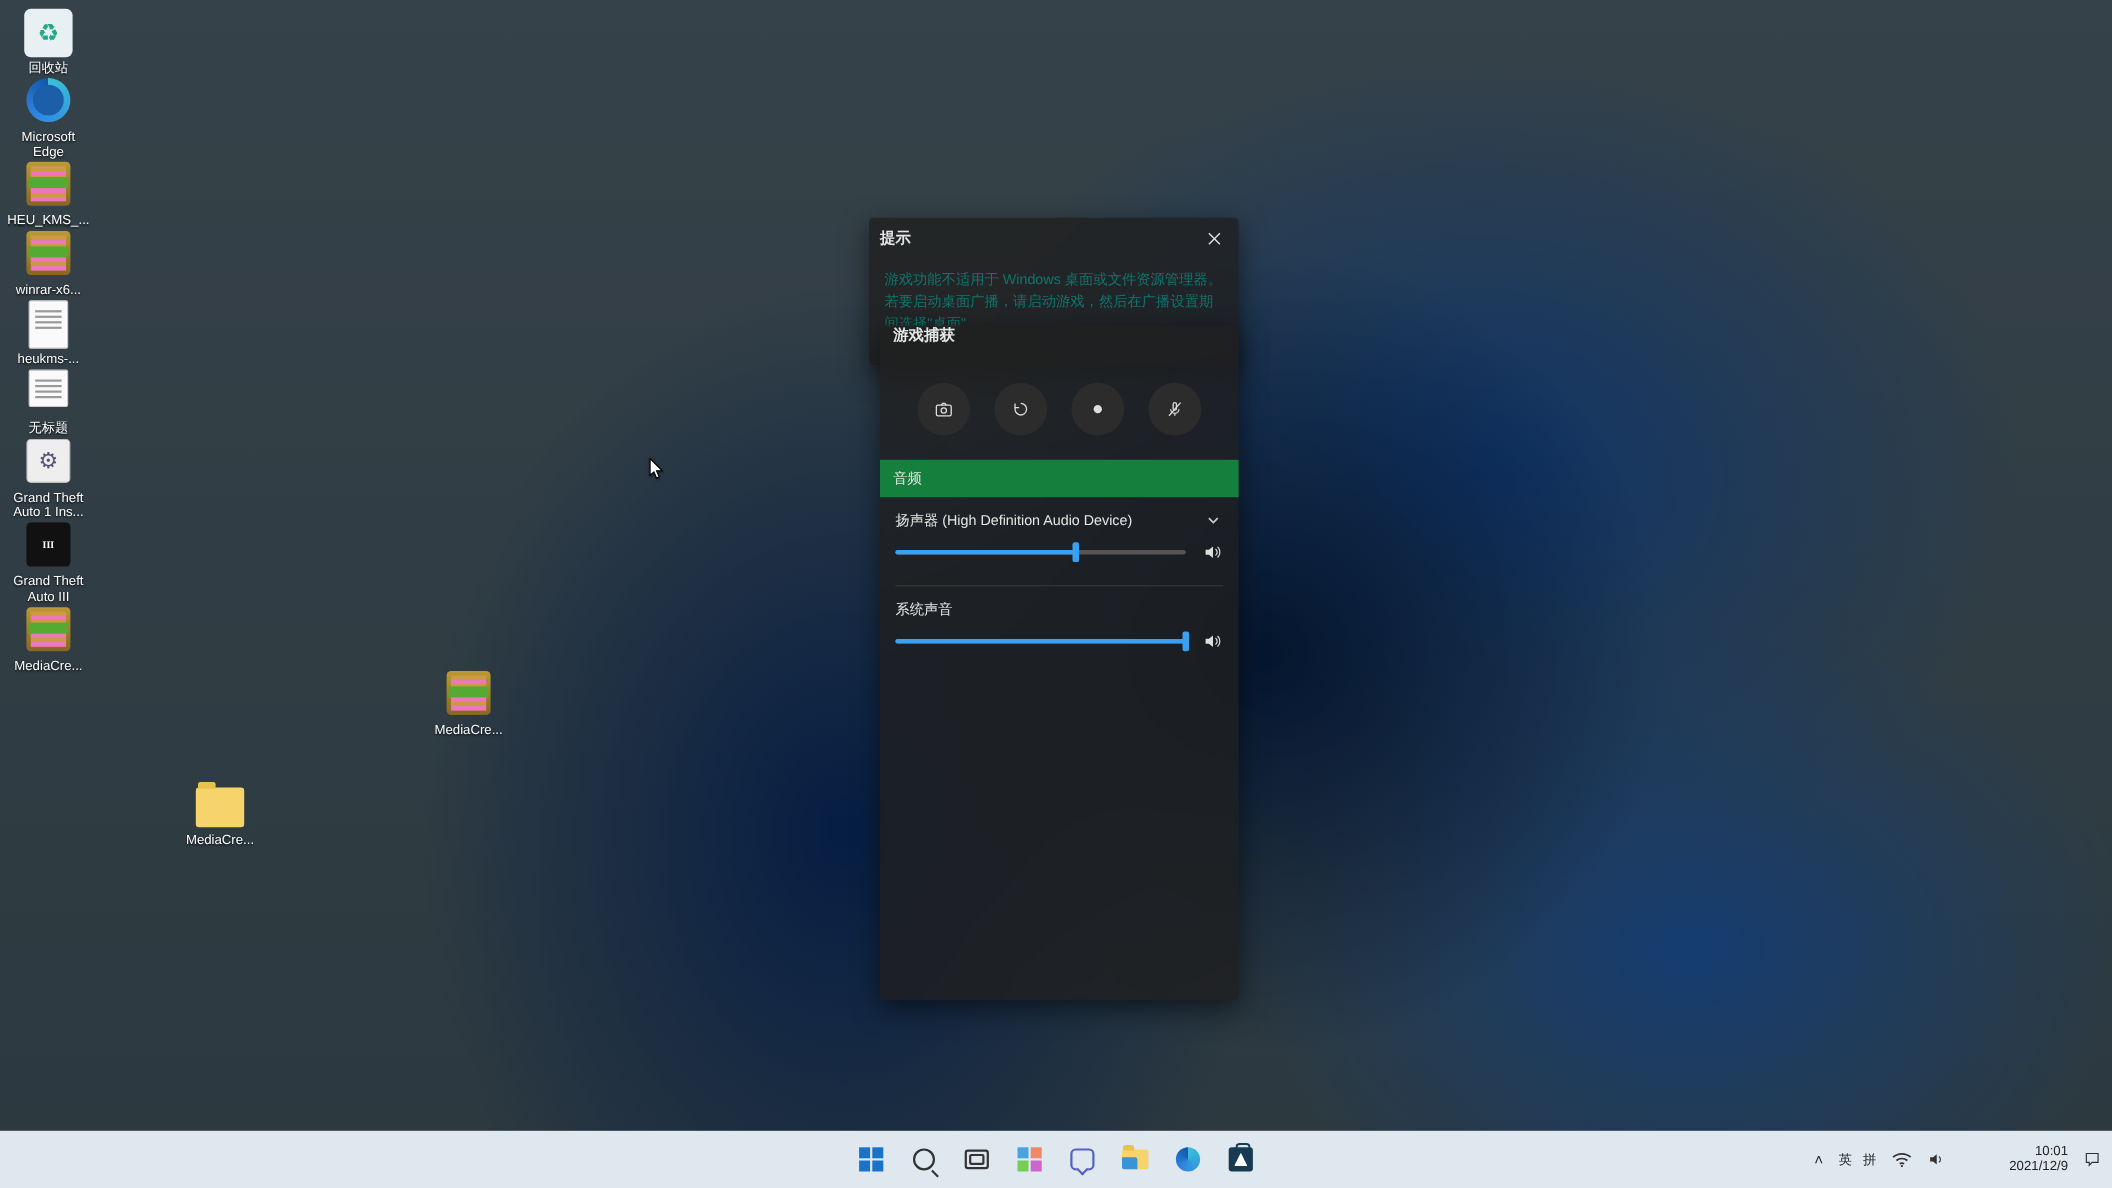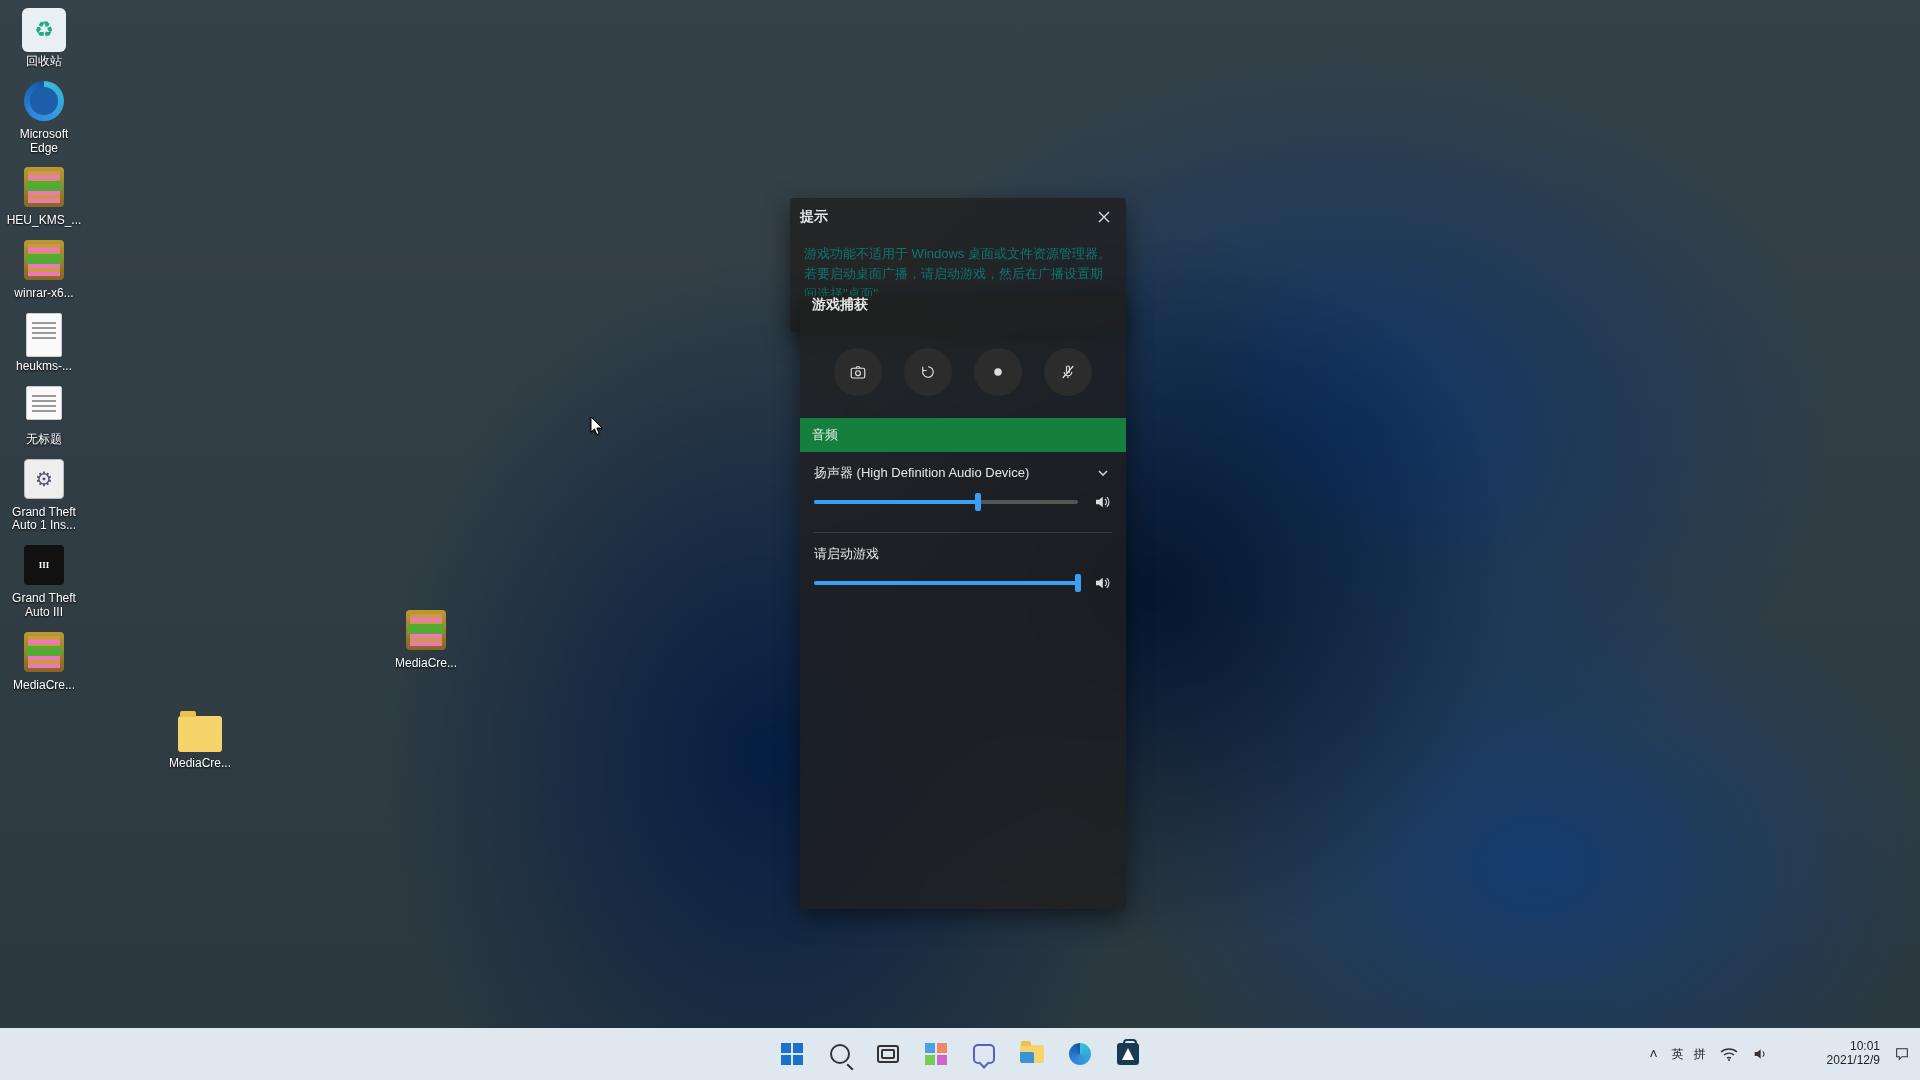--- a/index.html
+++ b/index.html
@@ -14,21 +14,21 @@
     radial-gradient(ellipse 700px 900px at 40% 70%, #0c3d8b 0%, transparent 55%),
     radial-gradient(ellipse 800px 600px at 80% 80%, #2b7de8 0%, transparent 50%),
     linear-gradient(#6f8896, #5a7482);
   filter: brightness(0.75);
 }
 
 
 .dim { position: absolute; inset: 0; background: rgba(0,0,0,0.35); }
 
 
-.icon-col { position: absolute; top: 8px; left: 6px; width: 76px; display: flex; flex-direction: column; gap: 12px; }
+.icon-col { position: absolute; top: 8px; left: 6px; width: 76px; display: flex; flex-direction: column; gap: 2px; }
 .icon-free { position: absolute; }
 .d-icon { width: 76px; display: flex; flex-direction: column; align-items: center; gap: 3px; cursor: default; }
 .d-icon .glyph { width: 44px; height: 44px; display: flex; align-items: flex-start; justify-content: center; font-family: Liberation Serif, serif; }
 .d-icon .lbl { color: #fff; font-size: 12px; text-align: center; line-height: 1.15; text-shadow: 0 1px 2px #000; max-width: 76px; overflow: hidden; }
 
 
 .recycle { background:#e8f0f3; border-radius:6px; position:relative; }
 .recycle::after{content:"♻";position:absolute;inset:0;display:flex;align-items:center;justify-content:center;font-size:22px;color:#2a8;}
 .edge-logo{width:40px;height:40px;border-radius:50%;background:conic-gradient(#39c1d7,#2f87e0 60%,#1158a8);position:relative;}
 .edge-logo::after{content:"";position:absolute;inset:6px;border-radius:50%;background:#1c5fa8;}
@@ -243,21 +243,21 @@
     <div class="spk">
       <svg width="18" height="18" viewBox="0 0 24 24">
           <path d="M4 9v6h4l5 4V5L8 9H4z" fill="#ddd"></path>
           <path d="M16 8a5 5 0 0 1 0 8M18.5 5.5a9 9 0 0 1 0 13" fill="none" stroke="#ddd" stroke-width="1.5"></path>
         </svg>
     </div>
   </div>
 
   <div class="divider"></div>
 
-  <div class="sys-lbl">请启动游戏</div>
+  <div class="sys-lbl">系统声音</div>
   <div class="slider-row">
     <div class="slider">
       <div class="fill" style="width:100%;"></div>
       <div class="thumb" style="left:100%;"></div>
     </div>
     <div class="spk">
       <svg width="18" height="18" viewBox="0 0 24 24">
           <path d="M4 9v6h4l5 4V5L8 9H4z" fill="#ddd"></path>
           <path d="M16 8a5 5 0 0 1 0 8M18.5 5.5a9 9 0 0 1 0 13" fill="none" stroke="#ddd" stroke-width="1.5"></path>
         </svg>

